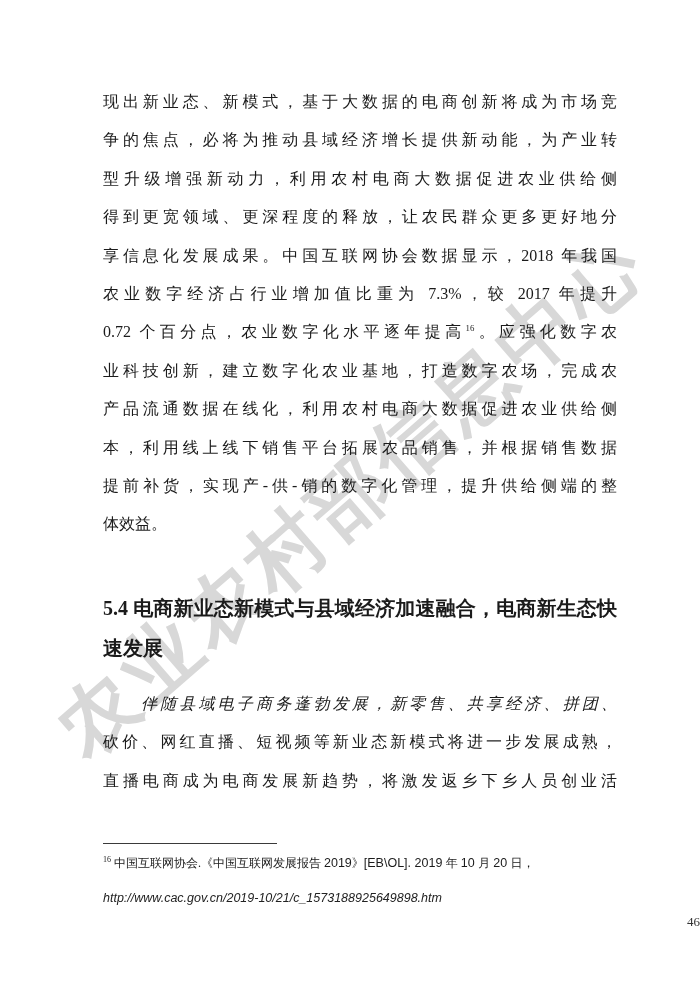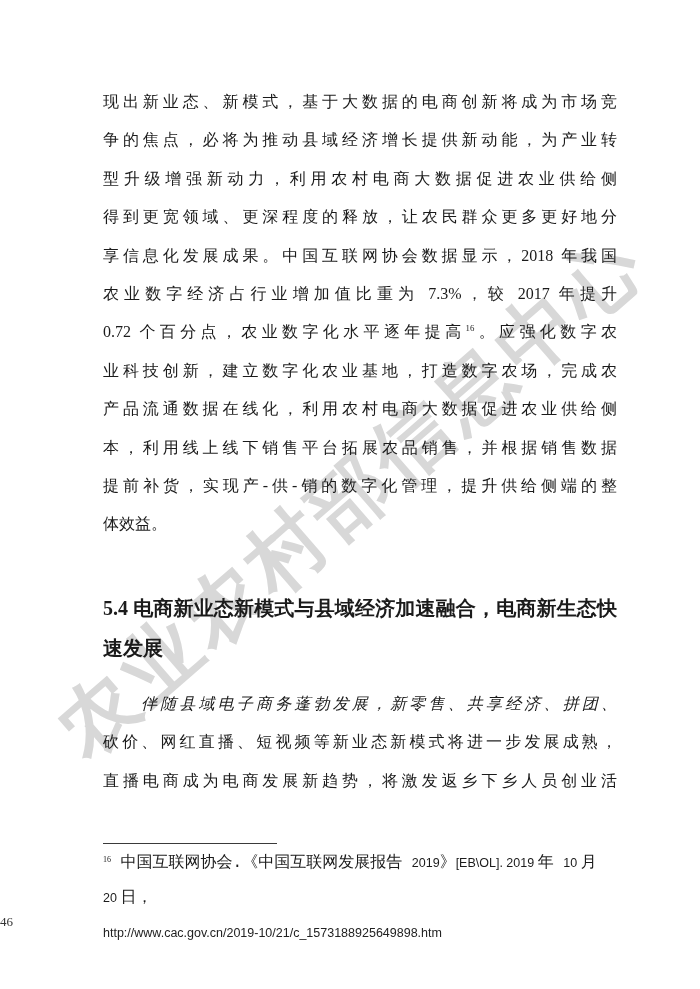--- a/index.html
+++ b/index.html
@@ -64,34 +64,35 @@
   .footnote {
     position: absolute;
     left: 103px;
     top: 846px;
     width: 514px;
   }
   .fn-line {
     line-height: 35px;
     font-size: 12px;
   }
-  .fn-line .zh { font-size: 16px; font-family: Liberation Mono, monospace; }
+  .fn-line .zh { font-size: 12px; font-family: Liberation Serif, serif; }
   .fn-line .lat { font-size: 12.5px; font-family: "Liberation Sans", "DejaVu Sans", sans-serif; }
   .fn-line sup { font-size: 8px; }
   .fn-line.url {
     font-size: 12.5px;
     font-family: "Liberation Sans", "DejaVu Sans", sans-serif;
     color: #222222;
+    font-style: italic;
   }
   .pagenum {
     position: absolute;
     left: 0;
     top: 912px;
     width: 700px;
-    text-align: left;
+    text-align: right;
     font-size: 13px;
     line-height: 20px;
     color: #333333;
   }
 </style>
 </head>
 <body>
 
 <div class="page">
   <div class="watermark" style="color: rgb(216, 216, 216);">农业农村部信息中心</div>

